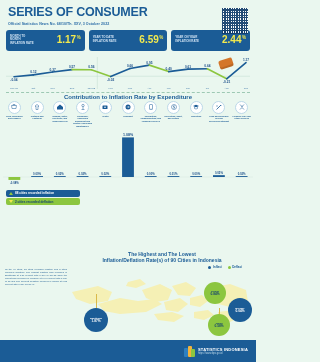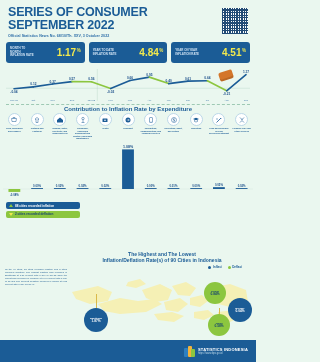--- a/index.html
+++ b/index.html
@@ -135,45 +135,44 @@
   .logo i { position:absolute; display:block; border-radius:1px; }
   .f-name { font-size:4px; font-weight:bold; color:#fff; letter-spacing:.2px; }
   .f-url  { font-size:2.6px; color:#bcd8e8; }
 </style>
 </head>
 <body>
 
 <div class="header">
   <div class="title">
     <div>SERIES OF CONSUMER</div>
-    <div>SEPTEMBER 2022</div>
   </div>
   <div class="subtitle">Official Statistics News No. 68/10/Th. XXV, 3 October 2022</div>
   <div class="qr"></div>
 </div>
 
 <div class="stats">
   <div class="stat">
     <div class="stat-label">MONTH TO MONTH INFLATION RATE</div>
     <div class="stat-val">
       <div class="stat-num">1.17</div>
       <div class="stat-pct">%</div>
     </div>
   </div>
   <div class="stat">
     <div class="stat-label">YEAR TO DATE INFLATION RATE</div>
     <div class="stat-val">
-      <div class="stat-num">4.84</div>
+      <div class="stat-num">6.59</div>
       <div class="stat-pct">%</div>
     </div>
   </div>
   <div class="stat">
     <div class="stat-label">YEAR ON YEAR INFLATION RATE</div>
     <div class="stat-val">
-      <div class="stat-num">4.51</div>
+      <div class="stat-num">2.44</div>
       <div class="stat-pct">%</div>
     </div>
   </div>
 </div>
 
 <div class="linechart">
   <svg viewBox="0 0 248 38" preserveAspectRatio="none" id="lc-svg">
       <line x1="2" y1="23.294117647058822" x2="246" y2="23.294117647058822" stroke="#b9d8c8" stroke-width="0.4"></line>
       <line x1="93.33333333333333" y1="4" x2="93.33333333333333" y2="36" stroke="#b9d8c8" stroke-width="0.4"></line>
       <line x1="10" y1="23.764705882352942" x2="29.333333333333332" y2="21.88235294117647" stroke="#1b5c96" stroke-width="1.6" stroke-linecap="round"></line>

